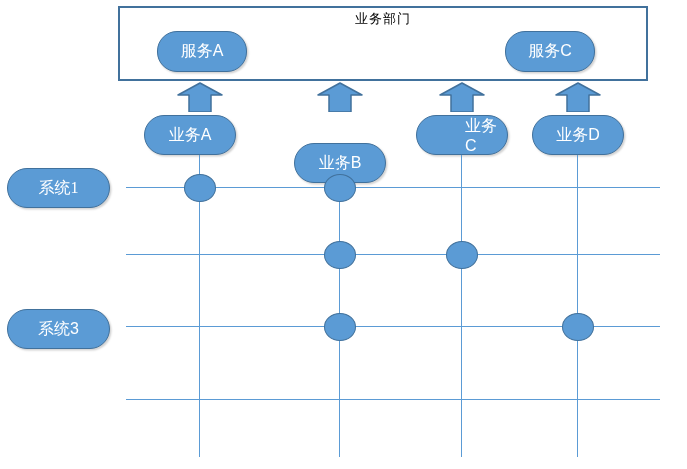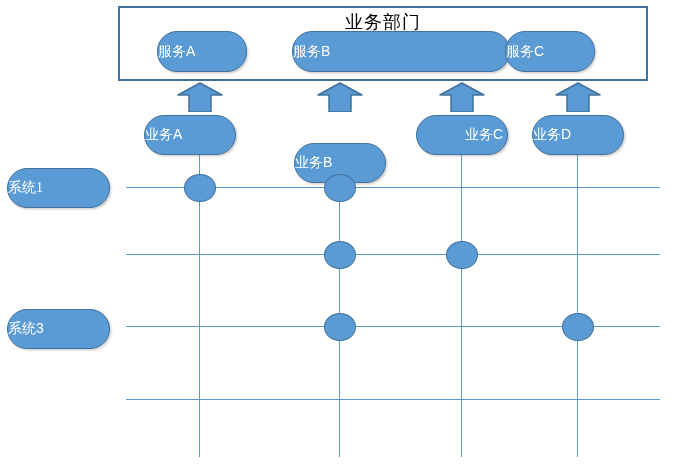--- a/index.html
+++ b/index.html
@@ -7,27 +7,27 @@
     position:relative;width:687px;height:469px;background:#ffffff;
     font-family:"Liberation Sans",sans-serif;overflow:hidden;
   }
   
   .frame{
     position:absolute;left:118px;top:6px;width:530px;height:75px;
     box-sizing:border-box;border:2.5px solid #41719C;background:#ffffff;
   }
   .frame-title{
     position:absolute;left:118px;top:10px;width:530px;text-align:center;
-    font-size:18px;color:#000000;letter-spacing:1px;
+    font-size:13px;color:#000000;letter-spacing:1px;
   }
   
   .shape{
     position:absolute;box-sizing:border-box;background:#5B9BD5;
     border:1.5px solid #41719C;border-radius:20px;color:#ffffff;
-    font-size:14px;display:flex;align-items:center;justify-content:flex-start;
+    font-size:16px;display:flex;align-items:center;justify-content:center;
     box-shadow:1.5px 1.5px 2px rgba(0,0,0,0.18);
   }
   .svc{top:31px;height:41px;}
   .svc-0{left:157px;width:90px;}
   .svc-1{left:292px;width:218px;}
   .svc-2{left:505px;width:90px;}
   .biz{top:115px;height:40px;width:92px;}
   .biz-0{left:144px;} .biz-1{left:294px;margin-top:28px;} .biz-2{left:416px;padding-left:48px;} .biz-3{left:532px;}
   .sys{left:7px;width:103px;height:40px;}
   .sys-0{top:168px;font-family:Liberation Serif, serif;} .sys-1{top:237px;} .sys-2{top:309px;} .sys-3{top:387px;}
@@ -45,23 +45,20 @@
 </head>
 <body>
 
 <div class="stage">
 
   <div class="frame"></div>
   <div class="frame-title">业务部门</div>
 
   <div class="shape svc svc-0">
     <span>服务A</span>
-  </div>
-  <div class="shape svc svc-1">
-    <span>服务B</span>
   </div>
   <div class="shape svc svc-2">
     <span>服务C</span>
   </div>
 
   <svg class="arrow arrow-0" viewBox="0 0 46 30">
     <polygon points="23,1 45,13 34,13 34,30 12,30 12,13 1,13" fill="#5B9BD5" stroke="#41719C" stroke-width="1.5" stroke-linejoin="round"></polygon>
   </svg>
   <svg class="arrow arrow-1" viewBox="0 0 46 30">
     <polygon points="23,1 45,13 34,13 34,30 12,30 12,13 1,13" fill="#5B9BD5" stroke="#41719C" stroke-width="1.5" stroke-linejoin="round"></polygon>

